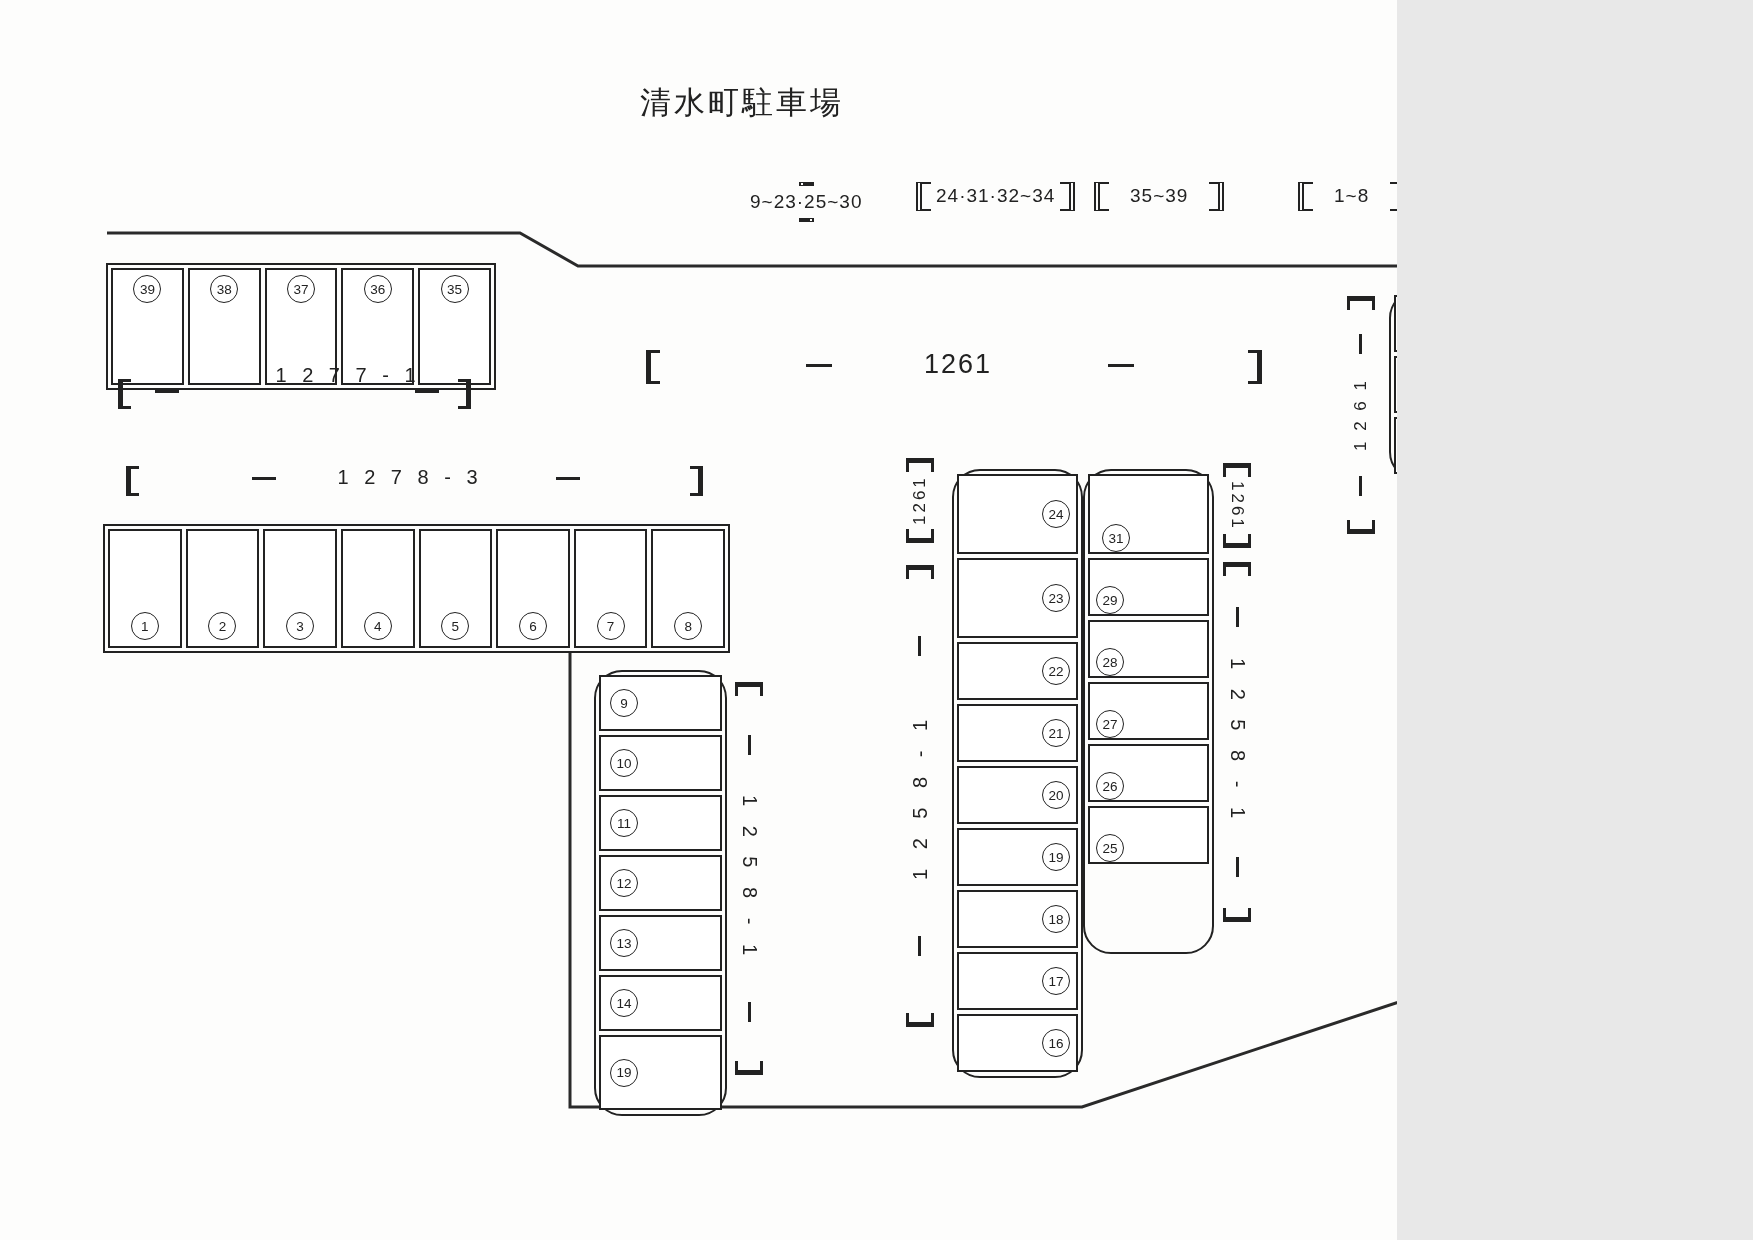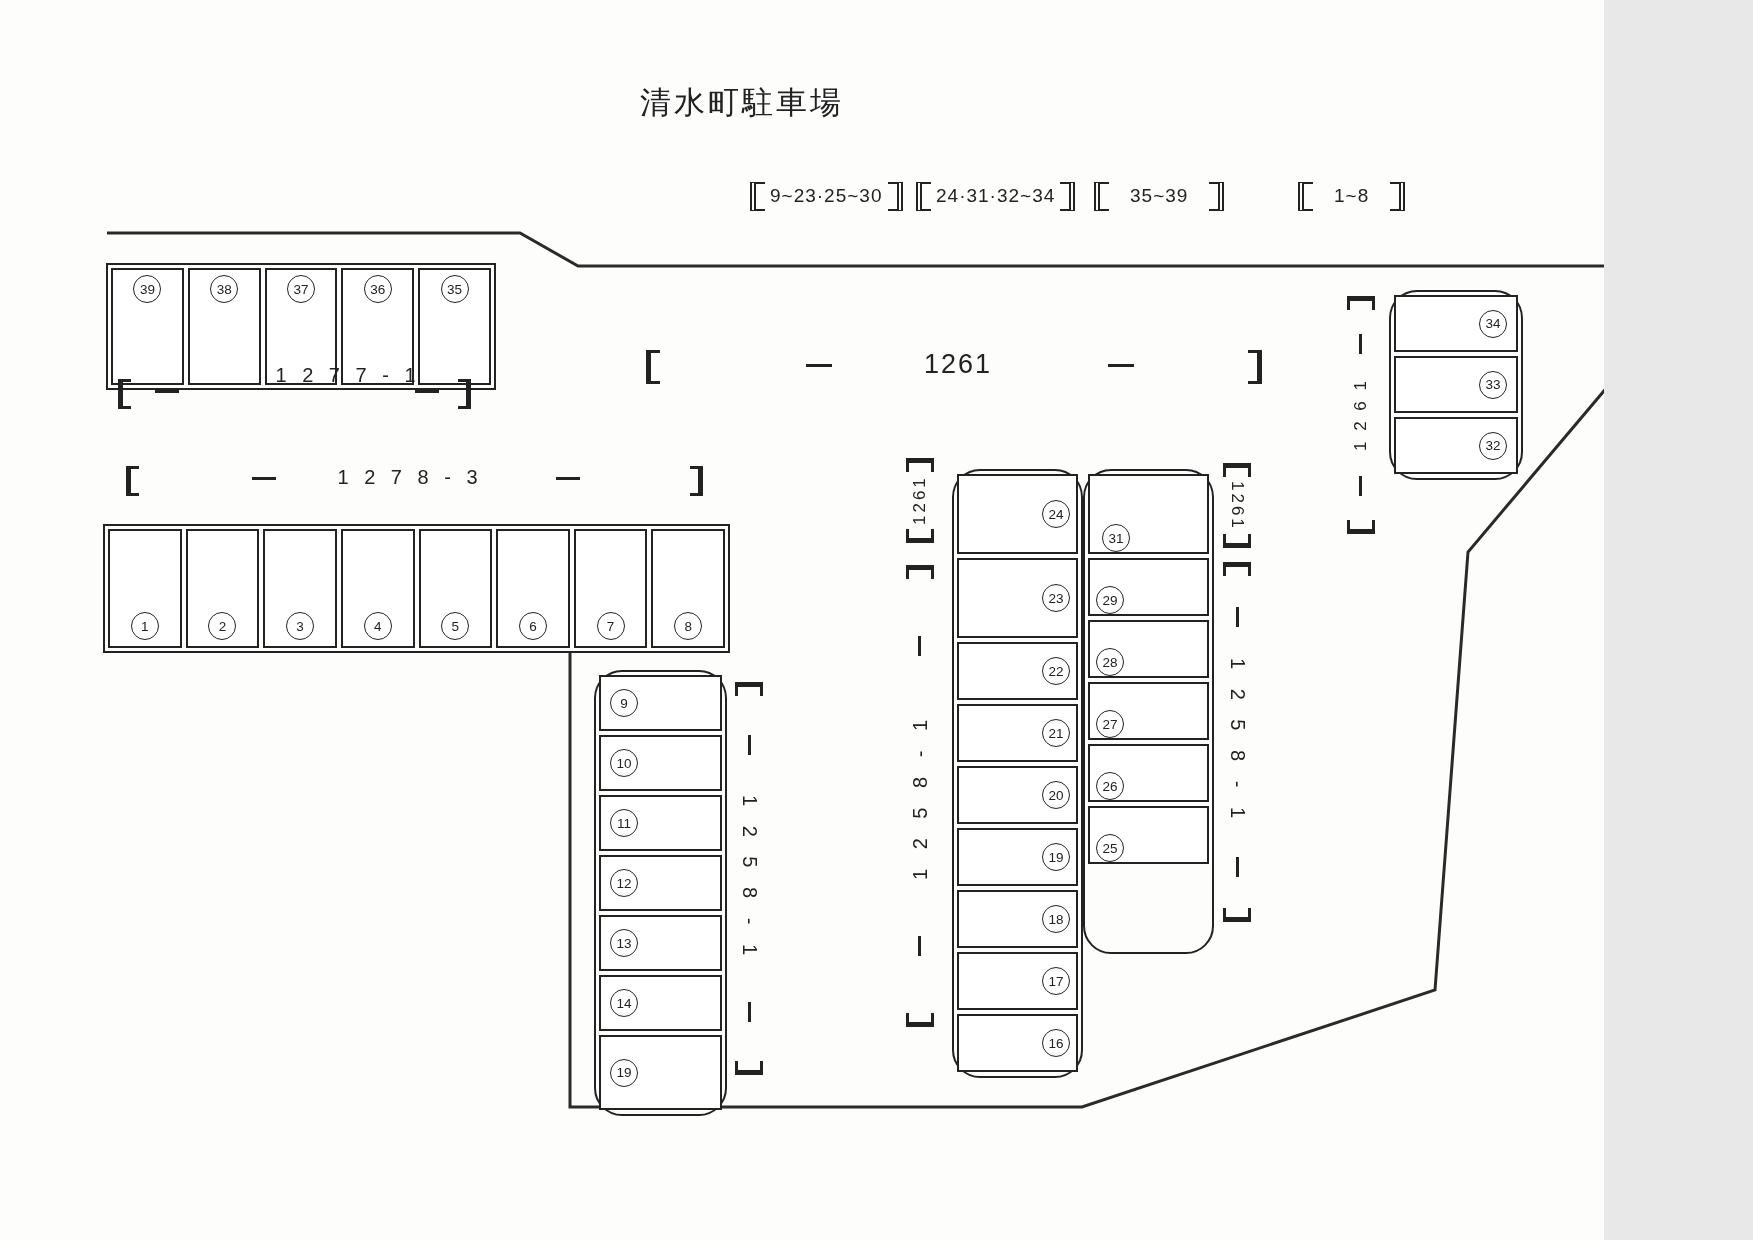--- a/index.html
+++ b/index.html
@@ -1,17 +1,17 @@
 <!DOCTYPE html>
 <html><head>
 <meta charset="utf-8">
 <style>
   html,body{margin:0;padding:0;background:#e8e8e8;}
   .stage{
-    position:relative;width:1604px;height:1240px;background:#fdfdfc;
+    position:relative;width:1397px;height:1240px;background:#fdfdfc;
     font-family:"Liberation Sans",sans-serif;color:#222;overflow:hidden;
   }
   .abs{position:absolute;}
   
   .title{font-size:31px;letter-spacing:3px;font-weight:500;white-space:nowrap;}
   .subtitle{font-size:20px;letter-spacing:1px;white-space:nowrap;}
   .legend-group{position:absolute;display:flex;align-items:center;gap:5px;height:28px;}
   .legend-text{font-size:19px;letter-spacing:1px;white-space:nowrap;}
   .pad-wide{padding:0 16px;}
   
@@ -51,21 +51,21 @@
 
 <div class="stage">
 
   <svg class="abs" style="left:0;top:0" width="1753" height="1240" viewBox="0 0 1753 1240">
     <polyline points="107,233 520,233 578,266 1650,266" fill="none" stroke="#2a2a2a" stroke-width="3"></polyline>
     <polyline points="1647,340 1468,552 1435,990 1082,1107 570,1107 570,639 103,639" fill="none" stroke="#2a2a2a" stroke-width="3"></polyline>
   </svg>
 
   <div class="abs title" style="left:640px;top:82px;">清水町駐車場</div>
 
-  <div class="legend-group" style="left:750px;top:182px;">
+  <div class="legend-group" style="left:750px;top:182px;flex-direction:column;">
     <span class="dbk-l"></span>
     <span class="legend-text">9~23·25~30</span>
     <span class="dbk-r"></span>
   </div>
   <div class="legend-group" style="left:916px;top:182px;">
     <span class="dbk-l"></span>
     <span class="legend-text">24·31·32~34</span>
     <span class="dbk-r"></span>
   </div>
   <div class="legend-group" style="left:1094px;top:182px;">

